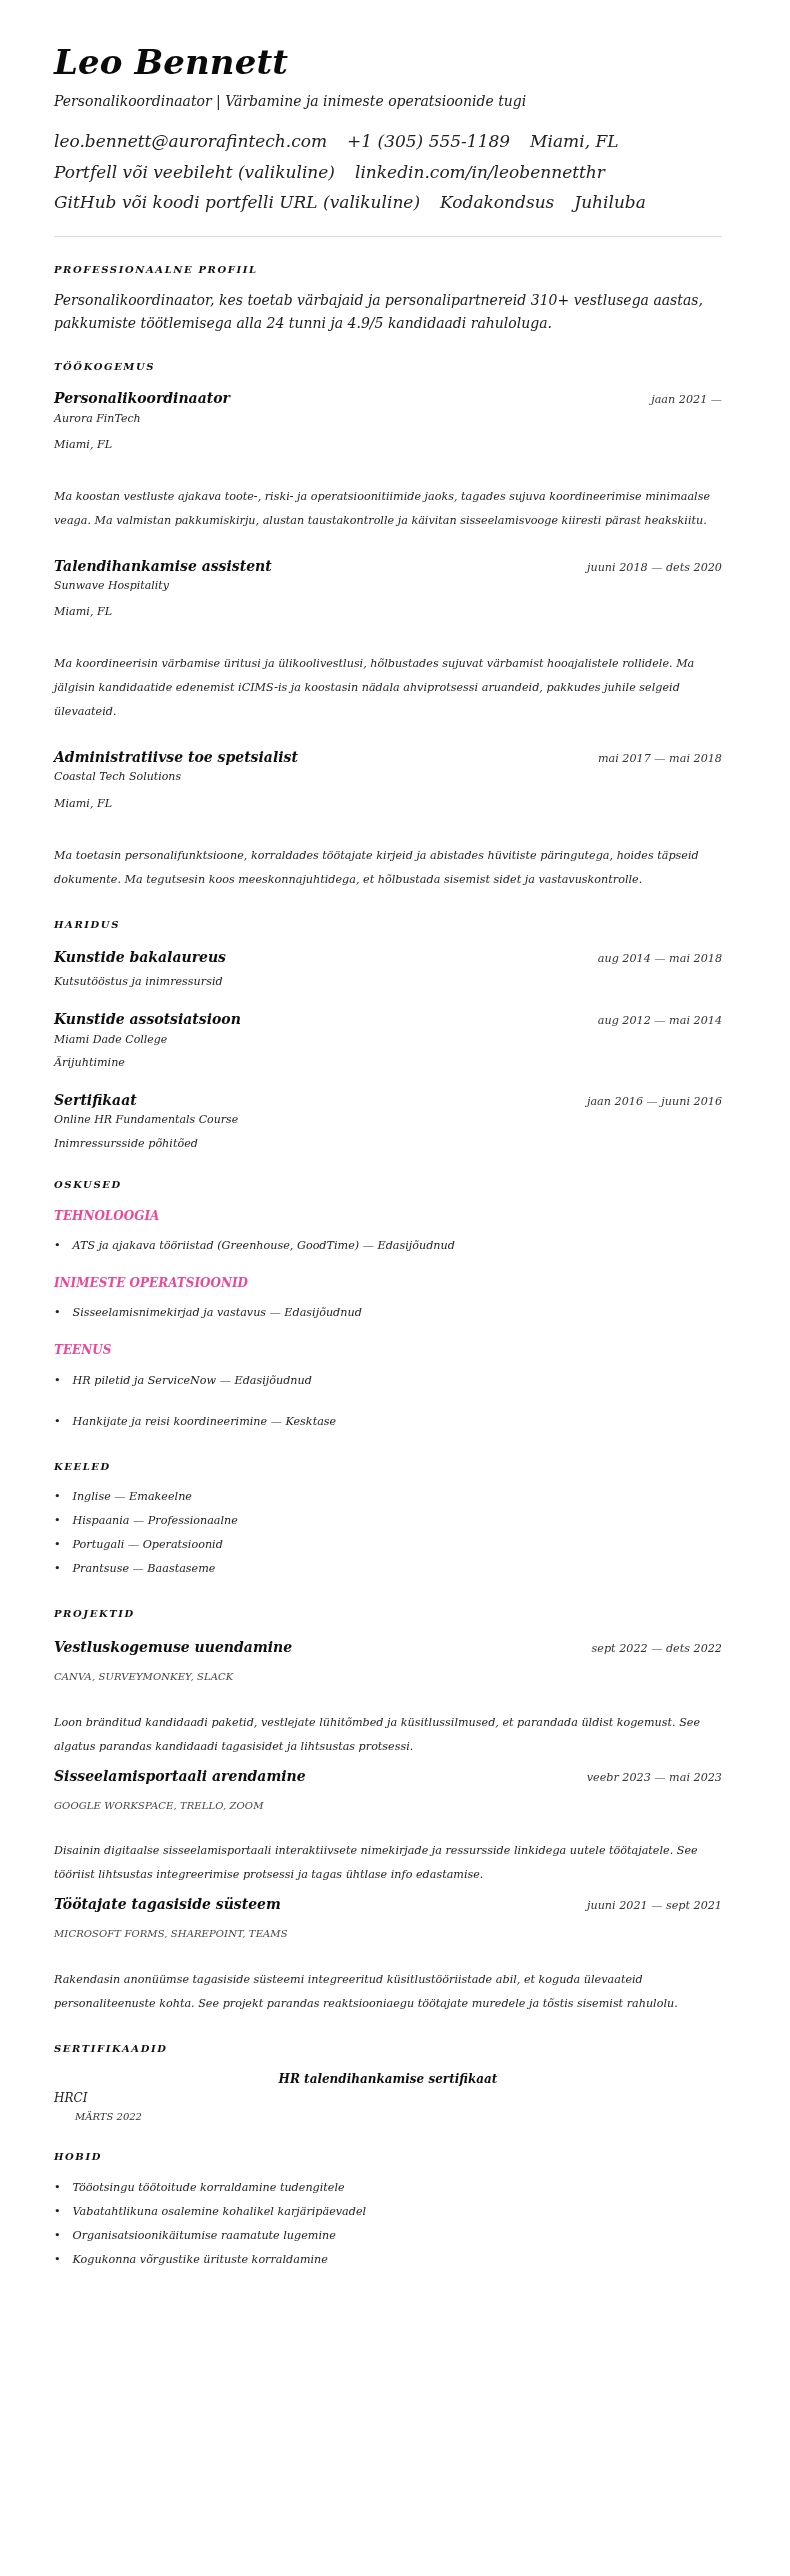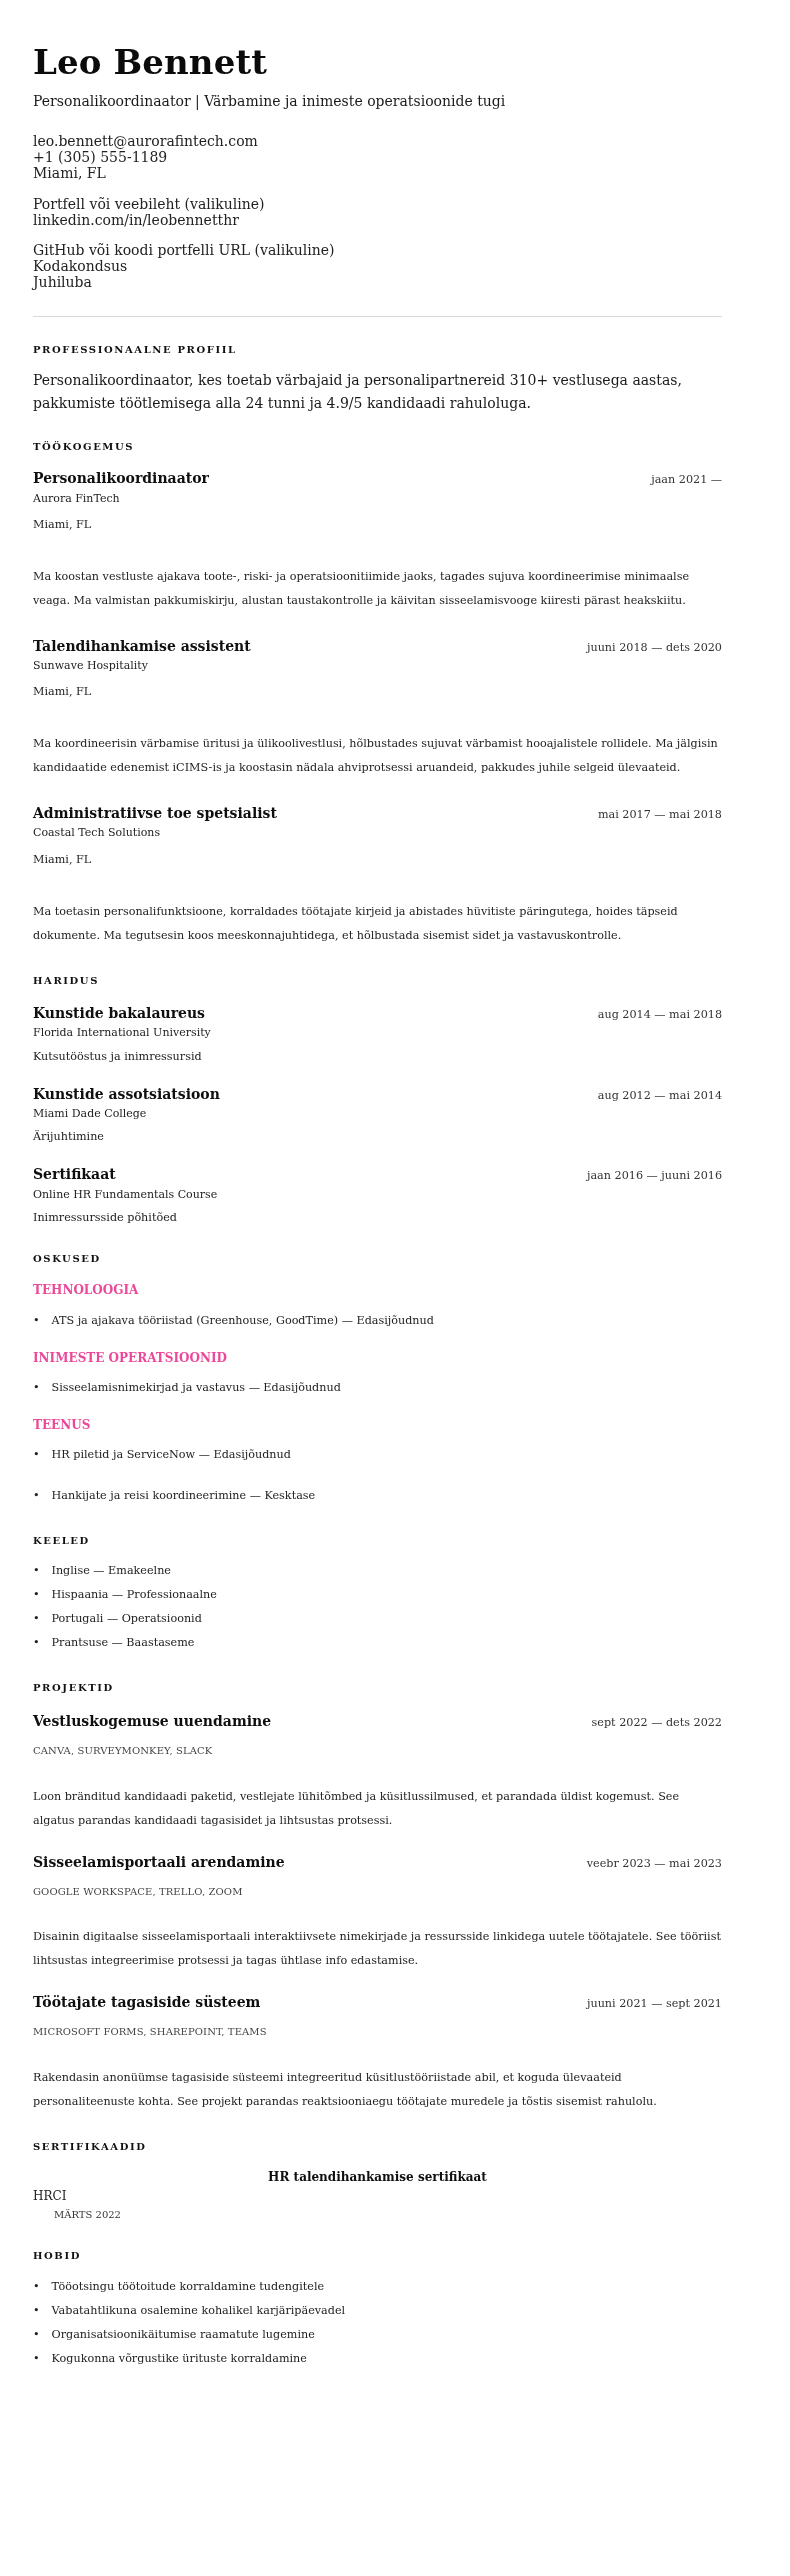--- a/index.html
+++ b/index.html
@@ -3,25 +3,25 @@
   <meta charset="utf-8">
   <style>
     * { box-sizing: border-box; margin: 0; padding: 0; }
     html, body { background: #ffffff; }
     body {
       width: 791px;
       min-height: 2576px;
       font-family: "DejaVu Serif", serif;
       color: #1a1a1a;
     }
-    .page { padding: 41px 44px 40px 33px; width: 766px; }
+    .page { padding: 41px 44px 40px 54px; width: 766px; font-style: italic; }
 
     .name { font-size: 34px; font-weight: bold; line-height: 42px; color: #0b0b0b; letter-spacing: 0.1px; }
     .subtitle { font-size: 14px; line-height: 20px; margin-top: 8px; color: #1a1a1a; }
-    .contact-row { font-size: 14px; line-height: 16px; color: #222; margin-top: 14.5px; display: flex; flex-wrap: wrap; gap: 0 20px; flex-direction: column; }
+    .contact-row { font-size: 17px; line-height: 16px; color: #222; margin-top: 14.5px; display: flex; flex-wrap: wrap; gap: 0 20px; }
     .contact-row.first { margin-top: 22.4px; }
     .divider { border: 0; border-top: 1.3px solid #d9d9dc; margin-top: 26px; }
 
     .section { margin-top: 26px; }
     .section-title { font-size: 10px; font-weight: bold; letter-spacing: 1.6px; text-transform: uppercase; line-height: 13px; color: #111; }
 
     .profile-text { font-size: 14px; line-height: 22.4px; margin-top: 13px; color: #1a1a1a; }
 
     .entry { margin-top: 16px; }
     .entry-head { display: flex; justify-content: space-between; align-items: baseline; }
@@ -39,21 +39,21 @@
     .skill-group { margin-top: 17px; }
     .skill-cat { font-size: 12px; font-weight: bold; line-height: 17px; text-transform: uppercase; color: #ec4899; }
     .bullets { list-style: none; margin-top: 9.2px; }
     .bullets li { font-size: 11.2px; line-height: 24px; color: #222; position: relative; padding-left: 18.5px; }
     .bullets li::before { content: "•"; position: absolute; left: 0; top: 0; color: #222; }
 
     .lang-list { margin-top: 12px; }
     .lang-list li { line-height: 24px; }
 
     .proj .entry { margin-top: 18.5px; }
-    .proj .entry + .entry { margin-top: 20px; }
+    .proj .entry + .entry { margin-top: 8px; }
     .proj-tech { font-size: 10px; line-height: 14.5px; color: #444; text-transform: uppercase; margin-top: 13px; letter-spacing: 0.1px; }
     .proj .entry-desc { margin-top: 26px; line-height: 24px; }
 
     .cert { margin-top: 16px; }
     .cert-title { font-size: 12px; font-weight: bold; line-height: 17px; color: #0f0f0f; text-align: center; }
     .cert-org { font-size: 12px; line-height: 17px; color: #222; margin-top: 2.6px; }
     .cert-date { font-size: 10px; line-height: 14.5px; color: #333; text-transform: uppercase; margin-top: 2.6px; margin-left: 21px; }
 
     .hobbies { margin-top: 13px; }
   </style>
@@ -124,21 +124,20 @@
   </section>
 
   <section class="section edu">
     <h2 class="section-title">Haridus</h2>
 
     <div class="entry">
       <div class="entry-head">
         <div class="entry-title">Kunstide bakalaureus</div>
         <div class="entry-date">aug 2014 — mai 2018</div>
       </div>
-      <div class="entry-org">Florida International University</div>
       <div class="entry-loc">Kutsutööstus ja inimressursid</div>
     </div>
 
     <div class="entry">
       <div class="entry-head">
         <div class="entry-title">Kunstide assotsiatsioon</div>
         <div class="entry-date">aug 2012 — mai 2014</div>
       </div>
       <div class="entry-org">Miami Dade College</div>
       <div class="entry-loc">Ärijuhtimine</div>

